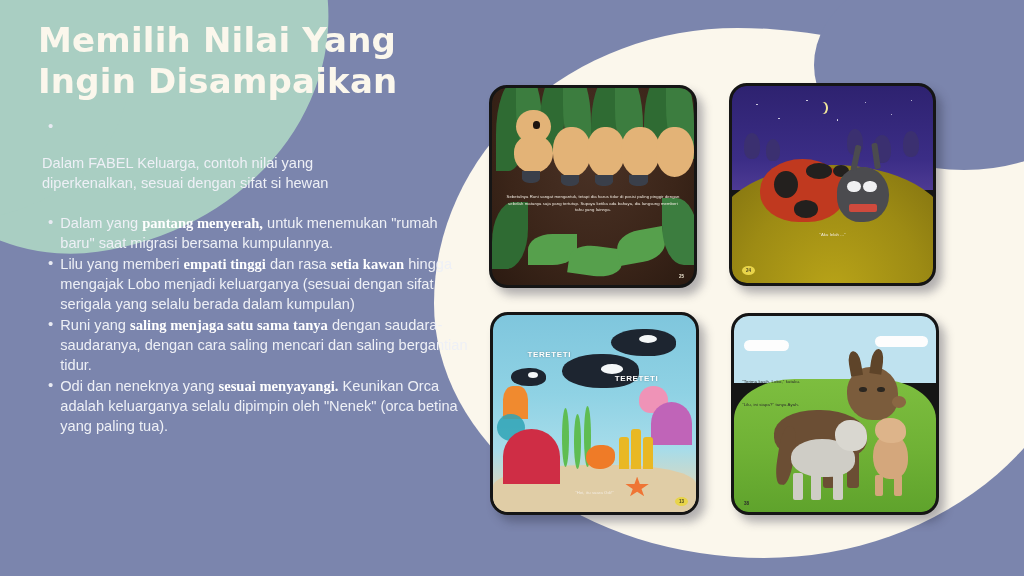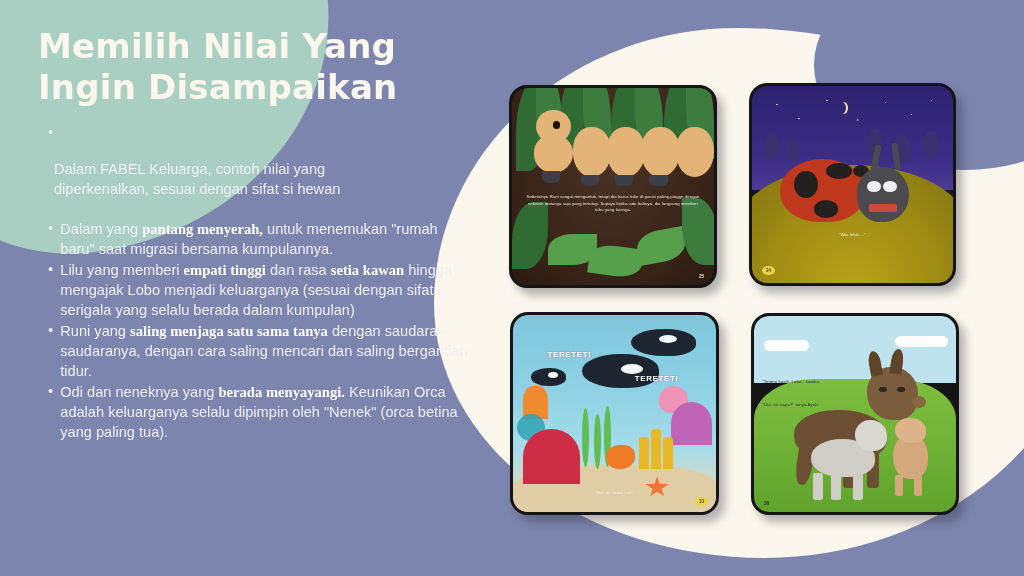--- a/index.html
+++ b/index.html
@@ -28,49 +28,49 @@
     border-radius:46% 54% 50% 50% / 52% 46% 54% 48%;
   }
   .blob-cream-cut{
     position:absolute;right:-90px;top:-40px;width:300px;height:210px;
     background:#7b85ad;border-radius:50%;
   }
 
   
   .left{
     position:absolute;left:0;top:0;width:500px;height:484px;
-    padding:26px 18px 0 38px;box-sizing:border-box;
+    padding:20px 18px 0 38px;box-sizing:border-box;
   }
   .title{
     font-size:34px;line-height:1.22;font-weight:700;color:#fbf7ec;
     letter-spacing:.2px;margin:0 0 14px 0;
     font-family:"DejaVu Sans", sans-serif;
   }
   .bullet-row{display:flex;align-items:flex-start;gap:7px;}
   .dot{
     color:#e8eaf2;font-size:15px;line-height:19px;flex:0 0 auto;
     transform:translateY(-1px);
   }
   .body-txt{
     color:#eef0f6;font-size:14.6px;line-height:20px;
   }
   .lead{
     color:#eef0f6;font-size:14.6px;line-height:20px;
-    margin:17px 0 0 16px;max-width:360px;
+    margin:17px 0 0 4px;max-width:360px;
   }
   ul.vals{list-style:none;margin:20px 0 0 0;padding:0 0 0 10px;}
   ul.vals li{
     display:flex;align-items:flex-start;gap:7px;margin-bottom:1px;
     max-width:420px;
   }
   ul.vals li .body-txt b{font-weight:700;color:#ffffff;font-family:Liberation Serif, serif;}
   .first-bullet{margin-top:4px;padding-left:10px;}
 
   
-  .cards{position:absolute;left:496px;top:0;width:524px;height:471px;}
+  .cards{position:absolute;left:476px;top:0;width:524px;height:471px;}
   .card{
     position:absolute;border-radius:18px;overflow:hidden;
     box-shadow:6px 7px 10px rgba(40,40,60,.35);
     border:3px solid #151515;box-sizing:border-box;
     background:#151515;
   }
   .card .inner{position:absolute;inset:0;overflow:hidden;border-radius:14px;}
   .cap{
     position:absolute;left:6%;right:6%;text-align:center;
     color:#f3ece2;font-size:4.2px;line-height:6.2px;
@@ -167,21 +167,21 @@
         <li>
           <span class="dot">•</span>
           <span class="body-txt"><span>Lilu yang memberi </span><b>empati tinggi</b><span> dan rasa </span><b>setia kawan</b><span> hingga mengajak Lobo menjadi keluarganya (sesuai dengan sifat serigala yang selalu berada dalam kumpulan)</span></span>
         </li>
         <li>
           <span class="dot">•</span>
           <span class="body-txt"><span>Runi yang </span><b>saling menjaga satu sama tanya</b><span> dengan saudara-saudaranya, dengan cara saling mencari dan saling bergantian tidur.</span></span>
         </li>
         <li>
           <span class="dot">•</span>
-          <span class="body-txt"><span>Odi dan neneknya yang </span><b>berada menyayangi.</b><span> Keunikan Orca adalah keluarganya selalu dipimpin oleh "Nenek" (orca betina yang paling tua).</span></span>
+          <span class="body-txt"><span>Odi dan neneknya yang </span><b>sesuai menyayangi.</b><span> Keunikan Orca adalah keluarganya selalu dipimpin oleh "Nenek" (orca betina yang paling tua).</span></span>
         </li>
       </ul>
   </div>
 
   <div class="cards">
 
     <div class="card" id="card1">
       <div class="inner">
         <div class="c1-bg"></div>
 

